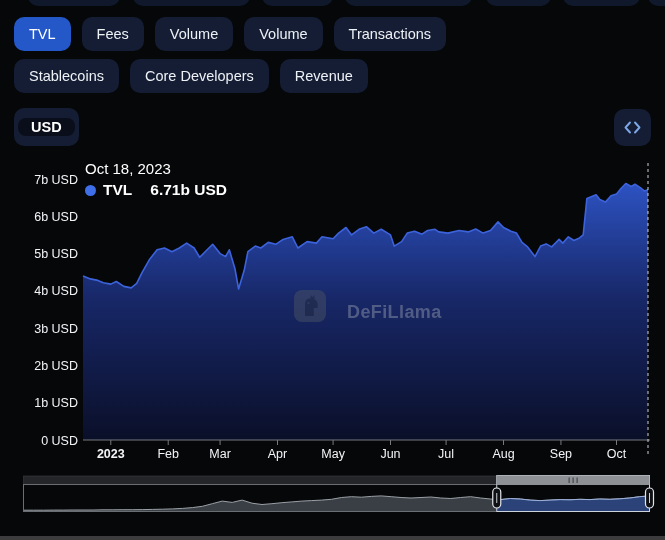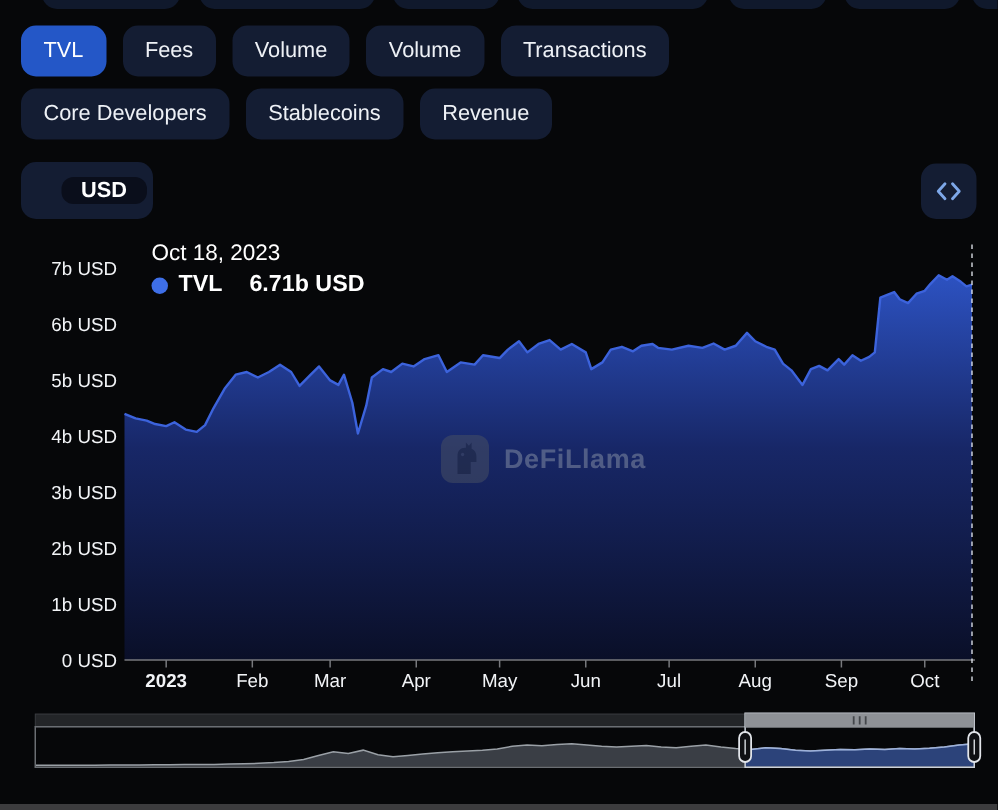--- a/index.html
+++ b/index.html
@@ -16,38 +16,38 @@
     background:#141d33;color:#eef1f6;border:none;border-radius:10px;
     padding:8px 15px;font-size:14.5px;font-weight:500;line-height:18px;
     font-family:"Liberation Sans",sans-serif;cursor:pointer;white-space:nowrap;
   }
   .pill.active{background:#2457c7;color:#fff;}
   .seg-control{
     position:absolute;left:14px;top:108px;height:38px;box-sizing:border-box;
     background:#141d33;border-radius:10px;display:flex;align-items:center;padding:4px;gap:2px;
   }
   .seg-option{
-    padding:0 13px;font-size:14.5px;color:#96a0b5;border-radius:8px;cursor:pointer;line-height:18px;margin-left:23px;
+    padding:0 13px;font-size:14.5px;color:#96a0b5;border-radius:8px;cursor:pointer;line-height:18px;
   }
   .seg-option.selected{background:#0a0e1b;color:#fff;font-weight:700;}
   .embed-btn{
     position:absolute;left:614px;top:109px;width:37px;height:37px;
     background:#141d33;border-radius:10px;display:flex;align-items:center;justify-content:center;
     cursor:pointer;border:none;padding:0;
   }
   .chart-svg{position:absolute;top:155px;left:0;z-index:1;}
   .nav-svg{position:absolute;top:468px;left:0;z-index:1;}
   svg text{font-family:"Liberation Sans",sans-serif;}
-  .tooltip{position:absolute;left:101px;top:160px;z-index:5;pointer-events:none;}
+  .tooltip{position:absolute;left:85px;top:160px;z-index:5;pointer-events:none;}
   .tooltip-date{font-size:15px;font-weight:400;color:#fff;}
   .tooltip-row{display:flex;align-items:center;gap:7px;margin-top:4px;font-size:15.5px;font-weight:700;color:#fff;}
   .tooltip-dot{width:11px;height:11px;border-radius:50%;background:#3e6fe8;}
   .tooltip-sep{width:4px;}
   .watermark{
-    position:absolute;left:293px;top:289px;display:flex;align-items:center;gap:9px;
+    position:absolute;left:293px;top:289px;display:flex;align-items:flex-end;gap:20px;
     opacity:0.5;z-index:2;pointer-events:none;
   }
   .wm-text{color:#8a94a8;font-weight:700;font-size:18px;letter-spacing:0.4px;}
   .bottom-strip{position:absolute;left:0;bottom:0;width:665px;height:4px;background:#3c3c3e;}
 </style>
 </head>
 <body>
 
 <div>
   <div class="cropped-pill" style="left:28px;width:92px;"></div>
@@ -60,22 +60,22 @@
 </div>
 
 <div class="tab-row r1">
     <button class="pill active">TVL</button>
     <button class="pill">Fees</button>
     <button class="pill">Volume</button>
     <button class="pill">Volume</button>
     <button class="pill">Transactions</button>
   </div>
 <div class="tab-row r2">
+    <button class="pill">Stablecoins</button>
     <button class="pill">Core Developers</button>
-    <button class="pill">Stablecoins</button>
     <button class="pill">Revenue</button>
   </div>
 
 <div class="seg-control">
     <span class="seg-option selected">USD</span>
   </div>
 
 <button class="embed-btn">
   <svg width="19" height="19" viewBox="0 0 19 19">
     <path d="M7 4.5 L2.5 9.5 L7 14.5" fill="none" stroke="#7da7e8" stroke-width="1.9" stroke-linecap="round" stroke-linejoin="round"></path>

